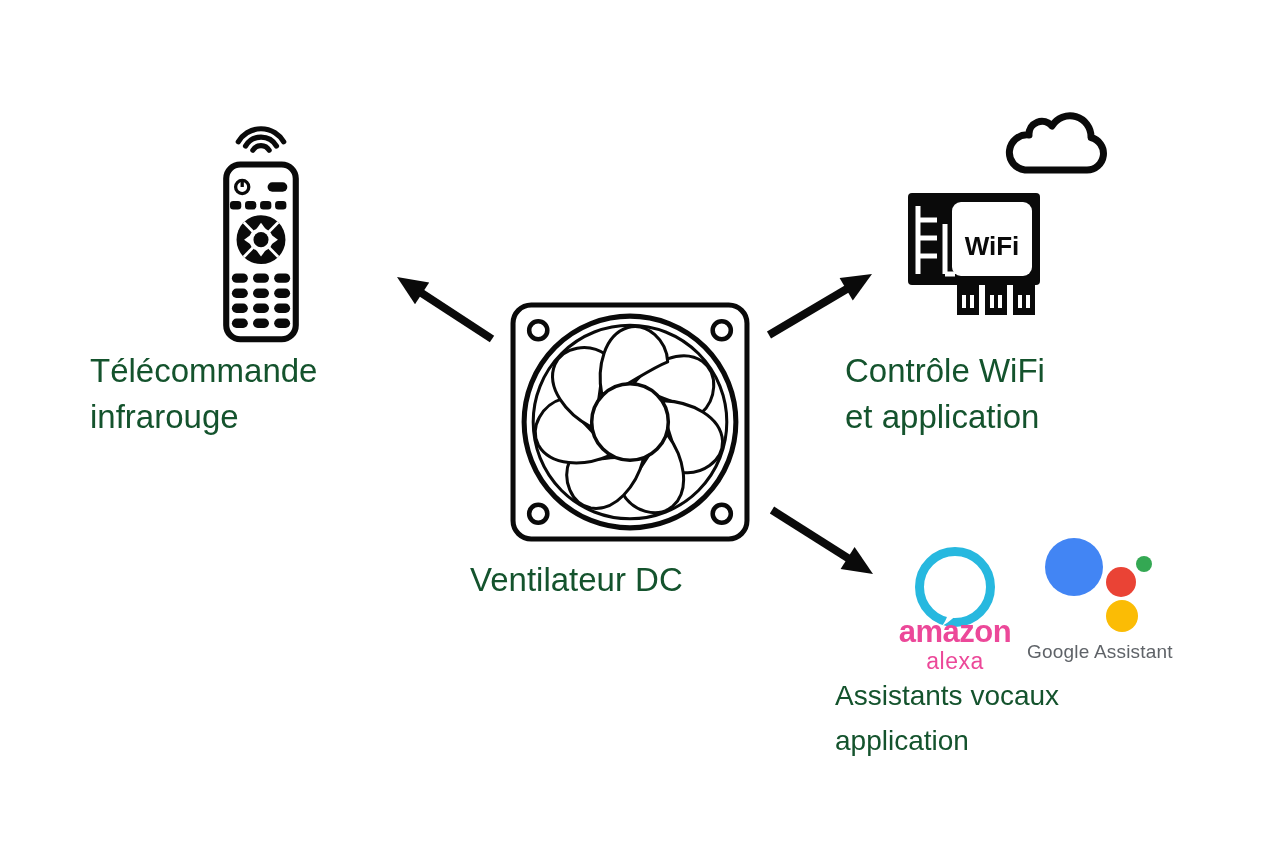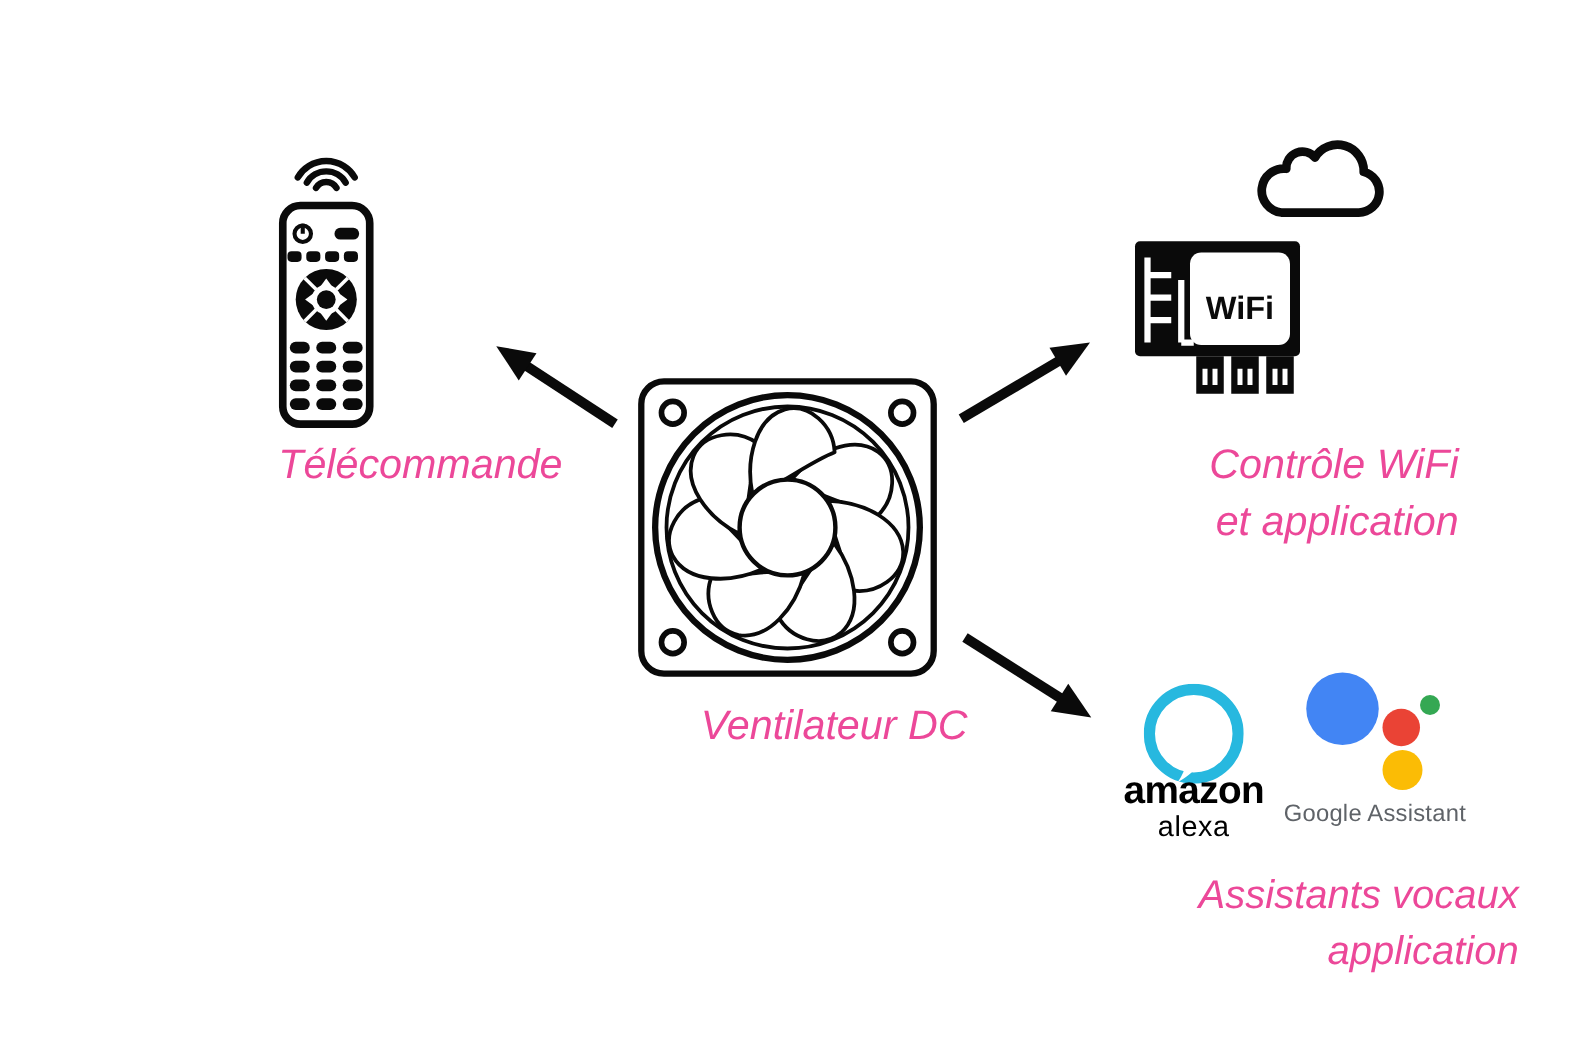--- a/index.html
+++ b/index.html
@@ -2,26 +2,26 @@
 <html><head>
 <meta charset="utf-8">
 <style>
   html,body{margin:0;padding:0;background:#fff;}
   .stage{
     position:relative;width:1264px;height:848px;background:#ffffff;overflow:hidden;
     font-family:"Liberation Sans", sans-serif;color:#0a0a0a;
   }
   .abs{position:absolute;}
   .label{
-    text-align:right;font-size:33px;line-height:46px;color:#ec4899;
-    letter-spacing:0;font-weight:400;font-style:italic;
+    text-align:left;font-size:33px;line-height:46px;color:#14532d;
+    letter-spacing:0;font-weight:400;
   }
   .label span{display:block;}
   .fan-label{font-size:33px;}
-  .amazon-block{width:154px;text-align:center;color:#000000;}
+  .amazon-block{width:154px;text-align:center;color:#ec4899;}
   .amazon-word{display:block;font-size:31px;font-weight:700;line-height:30px;letter-spacing:-0.5px;}
   .alexa-word{display:block;font-size:23px;font-weight:400;line-height:29px;letter-spacing:0.5px;}
   .google-text{width:146px;text-align:left;font-size:19px;color:#5F6368;letter-spacing:0.2px;}
   svg{display:block;}
 </style>
 </head>
 <body>
 
 <div class="stage">
 
@@ -71,20 +71,21 @@
         <rect x="41.5" y="210" width="17" height="10" rx="5"></rect>
         <rect x="64" y="210" width="17" height="10" rx="5"></rect>
       <rect x="19" y="226" width="17" height="10" rx="5"></rect>
         <rect x="41.5" y="226" width="17" height="10" rx="5"></rect>
         <rect x="64" y="226" width="17" height="10" rx="5"></rect>
     </g>
   </svg>
 
   <div class="abs label" style="left:90px;top:348px;width:360px;">
     <span>Télécommande</span>
+    <span>infrarouge</span>
   </div>
 
   <svg class="abs" style="left:509px;top:301px;" width="242" height="242" viewBox="0 0 240 240">
     <rect x="4" y="4" width="232" height="232" rx="18" fill="#fff" stroke="#0a0a0a" stroke-width="5"></rect>
     <circle cx="120" cy="120" r="105" fill="#fff" stroke="#0a0a0a" stroke-width="5"></circle>
     <circle cx="120" cy="120" r="96" fill="#fff" stroke="#0a0a0a" stroke-width="3"></circle>
     <g fill="#fff" stroke="#0a0a0a" stroke-width="3" stroke-linejoin="round">
       <path id="blade" d="M 124,81 C 142,60 172,46 192,60 C 208,72 206,98 190,112 C 176,104 156,98 142,92 C 134,88 128,84 124,81 Z"></path>
       <use href="#blade" transform="rotate(51.43 120 120)"></use>
       <use href="#blade" transform="rotate(102.86 120 120)"></use>
@@ -95,21 +96,21 @@
     </g>
     <circle cx="120" cy="120" r="38" fill="#fff" stroke="#0a0a0a" stroke-width="3.5"></circle>
     <g fill="#fff" stroke="#0a0a0a" stroke-width="4.5">
       <circle cx="29" cy="29" r="9"></circle>
         <circle cx="211" cy="29" r="9"></circle>
       <circle cx="29" cy="211" r="9"></circle>
         <circle cx="211" cy="211" r="9"></circle>
     </g>
   </svg>
 
-  <div class="abs label fan-label" style="left:454px;top:557px;width:320px;">
+  <div class="abs label fan-label" style="left:470px;top:557px;width:320px;">
     <span>Ventilateur DC</span>
   </div>
 
   <svg class="abs" style="left:385px;top:265px;" width="120" height="85" viewBox="0 0 120 85">
     <line x1="107" y1="74" x2="32.1" y2="25.1" stroke="#0a0a0a" stroke-width="8"></line>
     <polygon points="12,12 44.2,17.5 30,39.3" fill="#0a0a0a"></polygon>
   </svg>
 
   <svg class="abs" style="left:758px;top:262px;" width="125" height="85" viewBox="0 0 125 85">
     <line x1="11" y1="73" x2="93.4" y2="24.2" stroke="#0a0a0a" stroke-width="8"></line>
@@ -169,18 +170,18 @@
 
   <svg class="abs" style="left:1044px;top:535px;" width="118" height="98" viewBox="0 0 118 98">
     <circle cx="30" cy="32" r="29" fill="#4285F4"></circle>
     <circle cx="77" cy="47" r="15" fill="#EA4335"></circle>
     <circle cx="100" cy="29" r="8" fill="#34A853"></circle>
     <circle cx="78" cy="81" r="16" fill="#FBBC05"></circle>
   </svg>
 
   <div class="abs google-text" style="left:1027px;top:641px;">Google Assistant</div>
 
-  <div class="abs label" style="left:835px;top:693px;width:380px;font-size:32px;line-height:45px;">
+  <div class="abs label" style="left:835px;top:673px;width:380px;font-size:28px;line-height:45px;">
     <span>Assistants vocaux</span>
     <span>application</span>
   </div>
 
 </div>
 
 </body></html>

